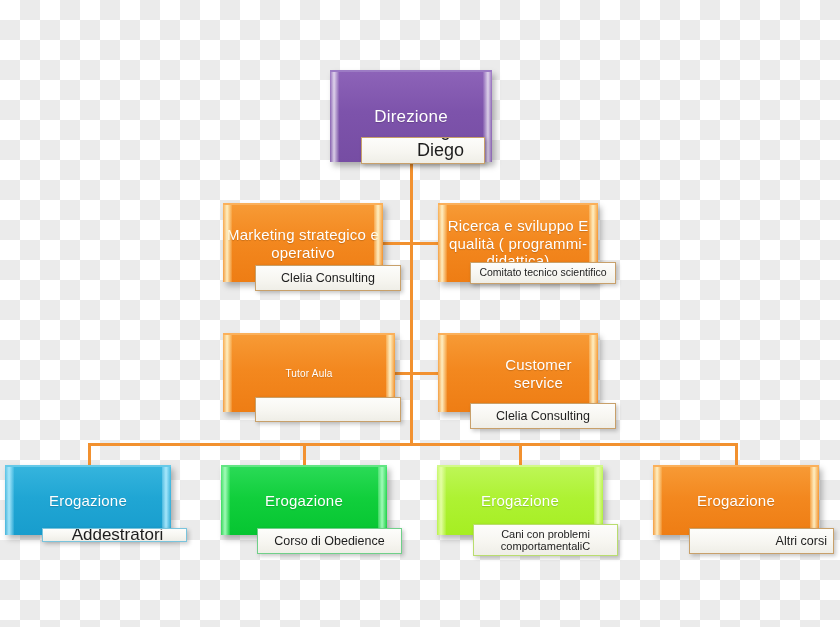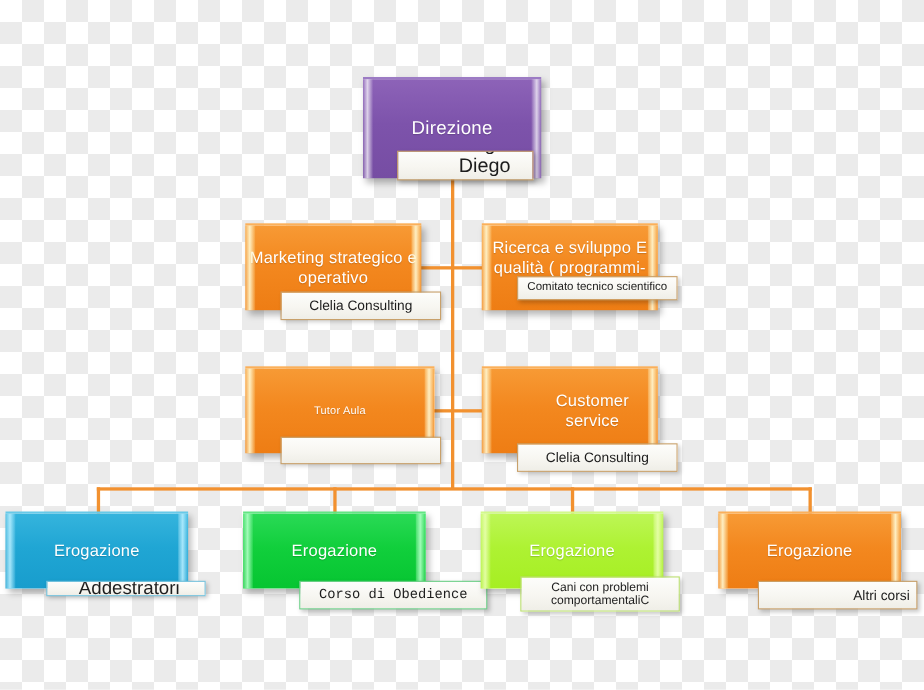--- a/index.html
+++ b/index.html
@@ -142,21 +142,21 @@
   <div class="node orange" style="left:223px;top:203px;width:160px;height:79px;font-size:15px;">
     <span class="ntxt">Marketing strategico e operativo</span>
   </div>
   <div class="plate" style="left:255px;top:265px;width:146px;height:26px;font-size:12.5px;">
     <span>Clelia Consulting</span>
   </div>
 
   <div class="node orange" style="left:438px;top:203px;width:160px;height:79px;font-size:15px;text-align:center;">
     <span class="ntxt">Ricerca e sviluppo E qualità ( programmi-didattica)</span>
   </div>
-  <div class="plate" style="left:470px;top:251px;width:146px;height:22px;font-size:10.5px;">
+  <div class="plate" style="left:470px;top:262px;width:146px;height:22px;font-size:10.5px;">
     <span>Comitato tecnico scientifico</span>
   </div>
 
   <div class="node orange" style="left:223px;top:333px;width:172px;height:79px;font-size:10px;">
     <span class="ntxt">Tutor Aula</span>
   </div>
   <div class="plate" style="left:255px;top:397px;width:146px;height:25px;font-size:12.5px;">
     <span></span>
   </div>
 
@@ -170,21 +170,21 @@
   <div class="node cyan" style="left:5px;top:465px;width:166px;height:70px;font-size:15px;">
     <span class="ntxt">Erogazione</span>
   </div>
   <div class="plate cyanb" style="left:42px;top:528px;width:145px;height:14px;font-size:17px;padding-left:12px;">
     <span>Corso per Addestratori Enci</span>
   </div>
 
   <div class="node green" style="left:221px;top:465px;width:166px;height:70px;font-size:15px;">
     <span class="ntxt">Erogazione</span>
   </div>
-  <div class="plate greenb" style="left:272px;top:528px;width:171px;height:26px;font-size:12.5px;font-family:Liberation Mono, monospace;">
+  <div class="plate greenb" style="left:257px;top:528px;width:145px;height:26px;font-size:12.5px;">
     <span>Corso di Obedience</span>
   </div>
 
   <div class="node lime" style="left:437px;top:465px;width:166px;height:70px;font-size:15px;">
     <span class="ntxt">Erogazione</span>
   </div>
   <div class="plate limeb" style="left:473px;top:524px;width:145px;height:32px;font-size:11px;">
     <span>Cani con problemi comportamentaliC</span>
   </div>
 

